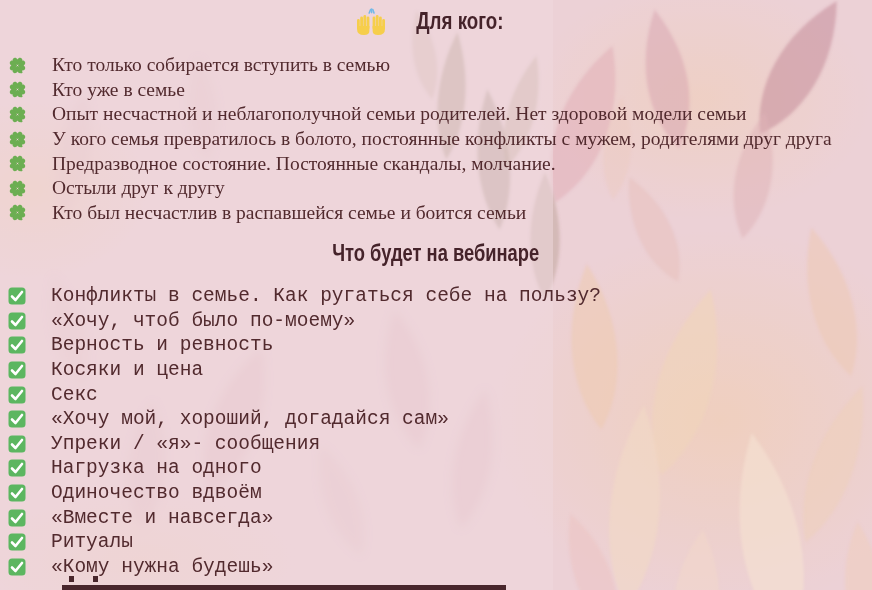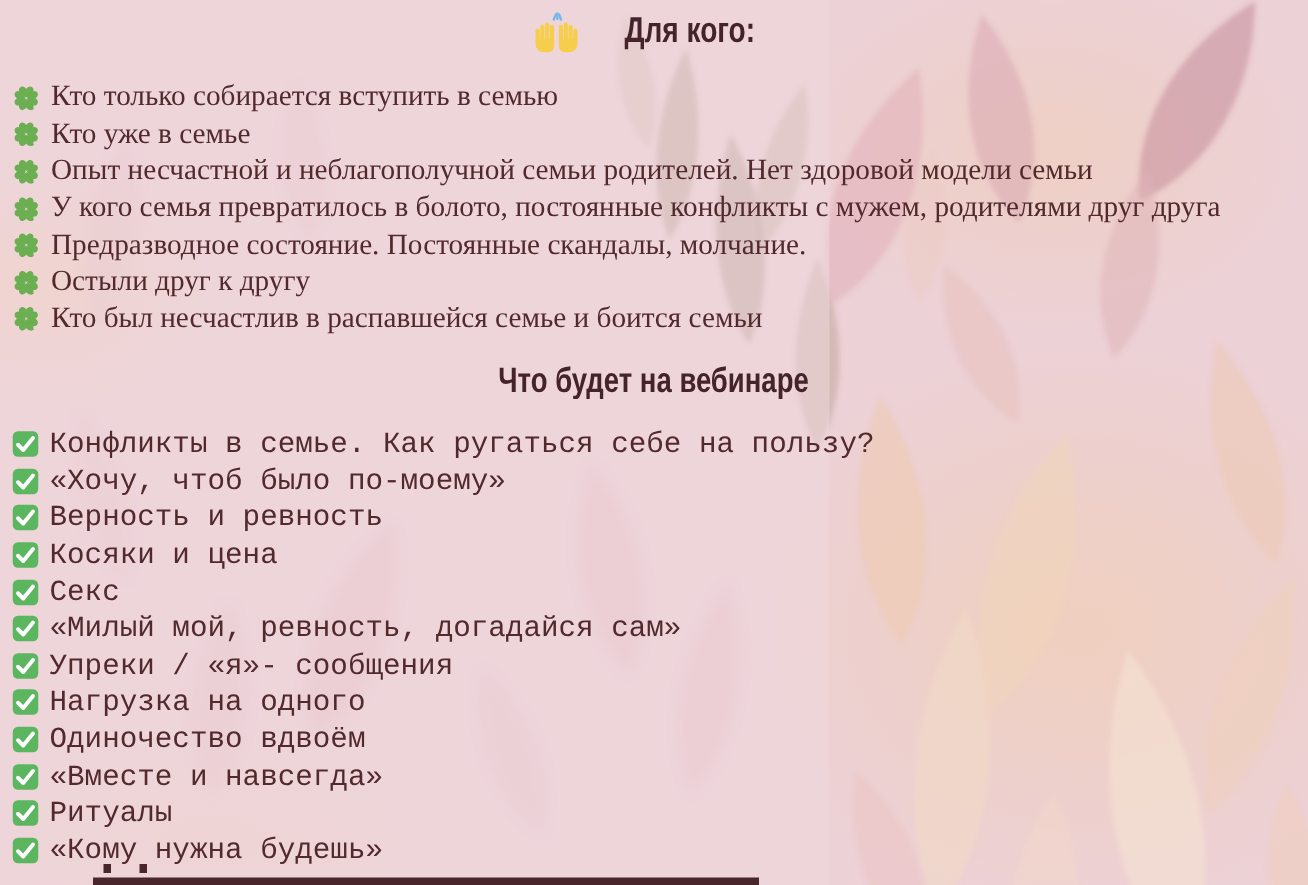--- a/index.html
+++ b/index.html
@@ -33,21 +33,21 @@
   }
   .subtitle .heading-text{font-size:23.5px;}
   
   ul.bullet-list{
     list-style:none;margin:0;padding:0;
     position:absolute;left:8px;right:2px;
   }
   .audience-list{top:53px;}
   .webinar-list{top:284px;font-family:Liberation Mono, monospace;}
   ul.bullet-list li{
-    display:flex;align-items:center;gap:7px;
+    display:flex;align-items:center;gap:25px;
     height:24.6px;
   }
   .item-text{
     font-size:19.5px;
     color:var(--text_maroon,#512a2e);
     white-space:nowrap;
   }
   .bullet-icon{flex:0 0 auto;display:block;}
   
   .cutoff-strip{position:absolute;left:62px;top:585px;width:444px;height:5px;background:var(--cutoff_dark,#49262c);}
@@ -289,21 +289,21 @@
             <path d="M4 9.5 L7.5 13 L14 5" fill="none" stroke="var(--check_mark,#ffffff)" stroke-width="2.6" stroke-linecap="round" stroke-linejoin="round"></path>
           </svg>
           <span class="item-text">Секс</span>
         </li>
 
         <li>
           <svg class="bullet-icon" width="18" height="18" viewBox="0 0 18 18" aria-hidden="true">
             <rect x="0.5" y="0.5" width="17" height="17" rx="3.5" fill="var(--check_green,#5cb660)"></rect>
             <path d="M4 9.5 L7.5 13 L14 5" fill="none" stroke="var(--check_mark,#ffffff)" stroke-width="2.6" stroke-linecap="round" stroke-linejoin="round"></path>
           </svg>
-          <span class="item-text">«Милый мой, ревность, догадайся сам»</span>
+          <span class="item-text">«Хочу мой, хороший, догадайся сам»</span>
         </li>
 
         <li>
           <svg class="bullet-icon" width="18" height="18" viewBox="0 0 18 18" aria-hidden="true">
             <rect x="0.5" y="0.5" width="17" height="17" rx="3.5" fill="var(--check_green,#5cb660)"></rect>
             <path d="M4 9.5 L7.5 13 L14 5" fill="none" stroke="var(--check_mark,#ffffff)" stroke-width="2.6" stroke-linecap="round" stroke-linejoin="round"></path>
           </svg>
           <span class="item-text">Упреки / «я»- сообщения</span>
         </li>
 

